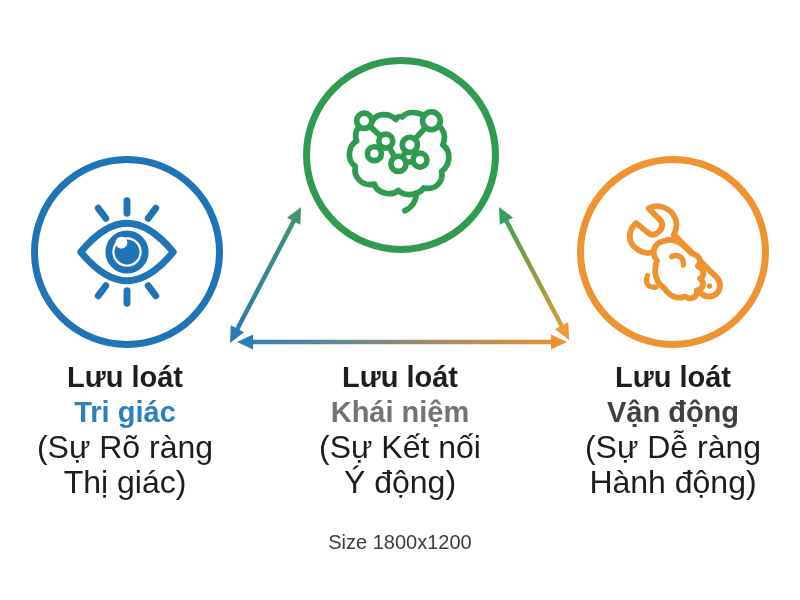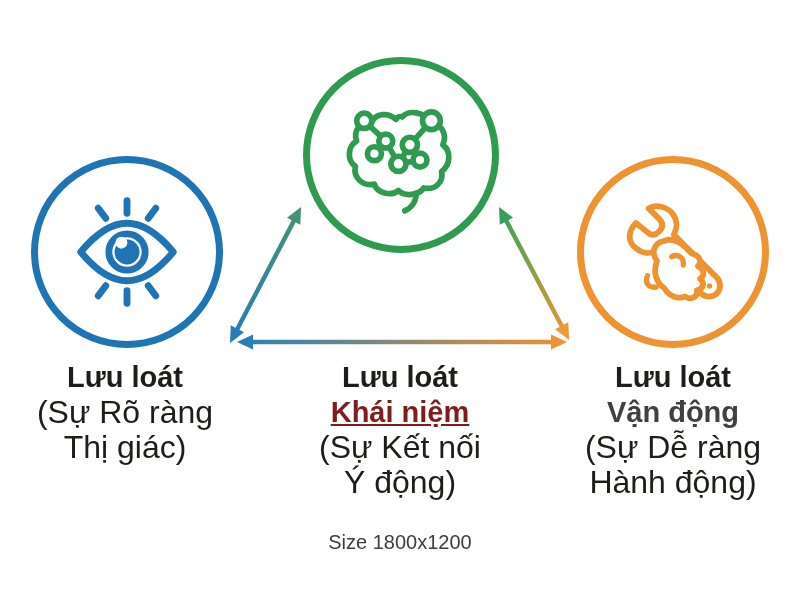--- a/index.html
+++ b/index.html
@@ -65,21 +65,21 @@
     font-size: 29px;
     font-weight: bold;
     color: #1d1d1b;
   }
   .label-term {
     display: block;
     font-size: 29px;
     font-weight: bold;
   }
   .term-perceptual { color: #2b80bf; }
-  .term-conceptual { color: #7f1d1d; text-decoration: underline; }
+  .term-conceptual { color: #737373; }
   .term-motor { color: #404040; }
   .label-note {
     display: block;
     font-size: 32px;
     font-weight: 400;
     color: #1d1d1b;
   }
   .size-caption {
     position: absolute;
     left: 0;
@@ -223,20 +223,21 @@
 
         <path d="M 44 58 C 50 55 56 59 55 66" fill="none" stroke="#ef9230" stroke-width="5" stroke-linecap="round"></path>
 
         <path d="M 21 76 C 18 83 22 88 29 87" fill="none" stroke="#ef9230" stroke-width="5" stroke-linecap="round"></path>
       </g>
     </svg>
   </div>
 
   <div class="node-label label-perceptual">
     <span class="label-title">Lưu loát</span>
+    <span class="label-term term-perceptual">Tri giác</span>
     <span class="label-note">(Sự Rõ ràng</span>
     <span class="label-note">Thị giác)</span>
   </div>
 
   <div class="node-label label-conceptual">
     <span class="label-title">Lưu loát</span>
     <span class="label-term term-conceptual">Khái niệm</span>
     <span class="label-note">(Sự Kết nối</span>
     <span class="label-note">Ý động)</span>
   </div>

